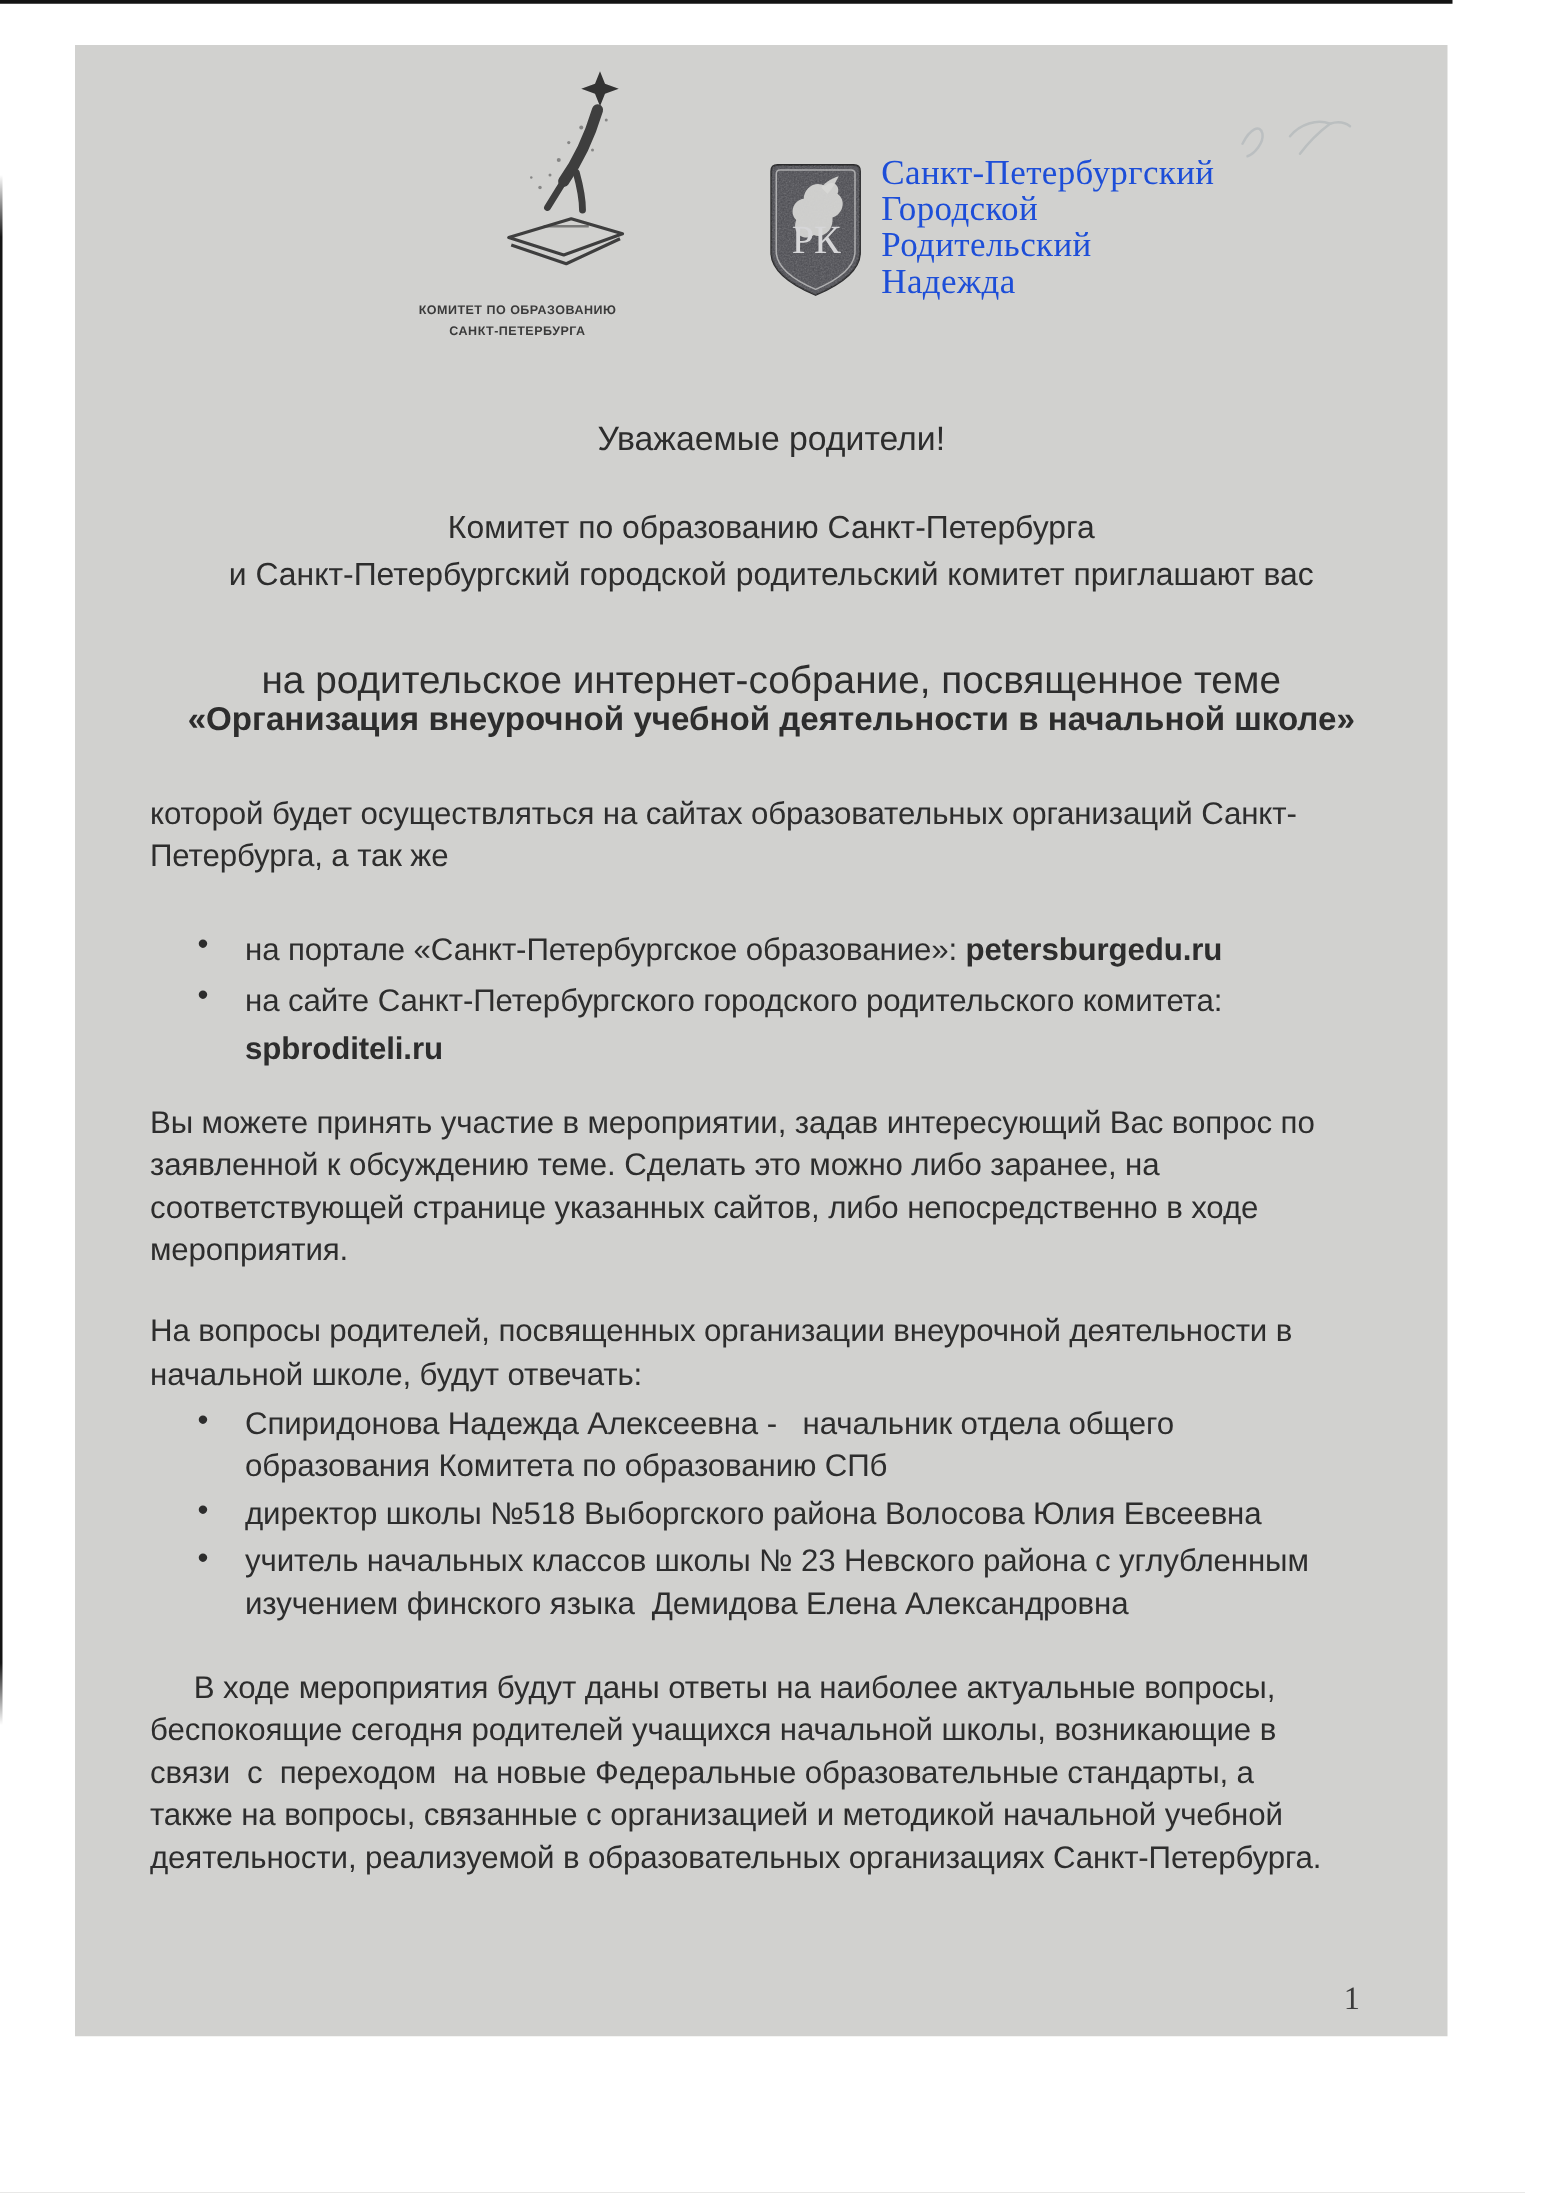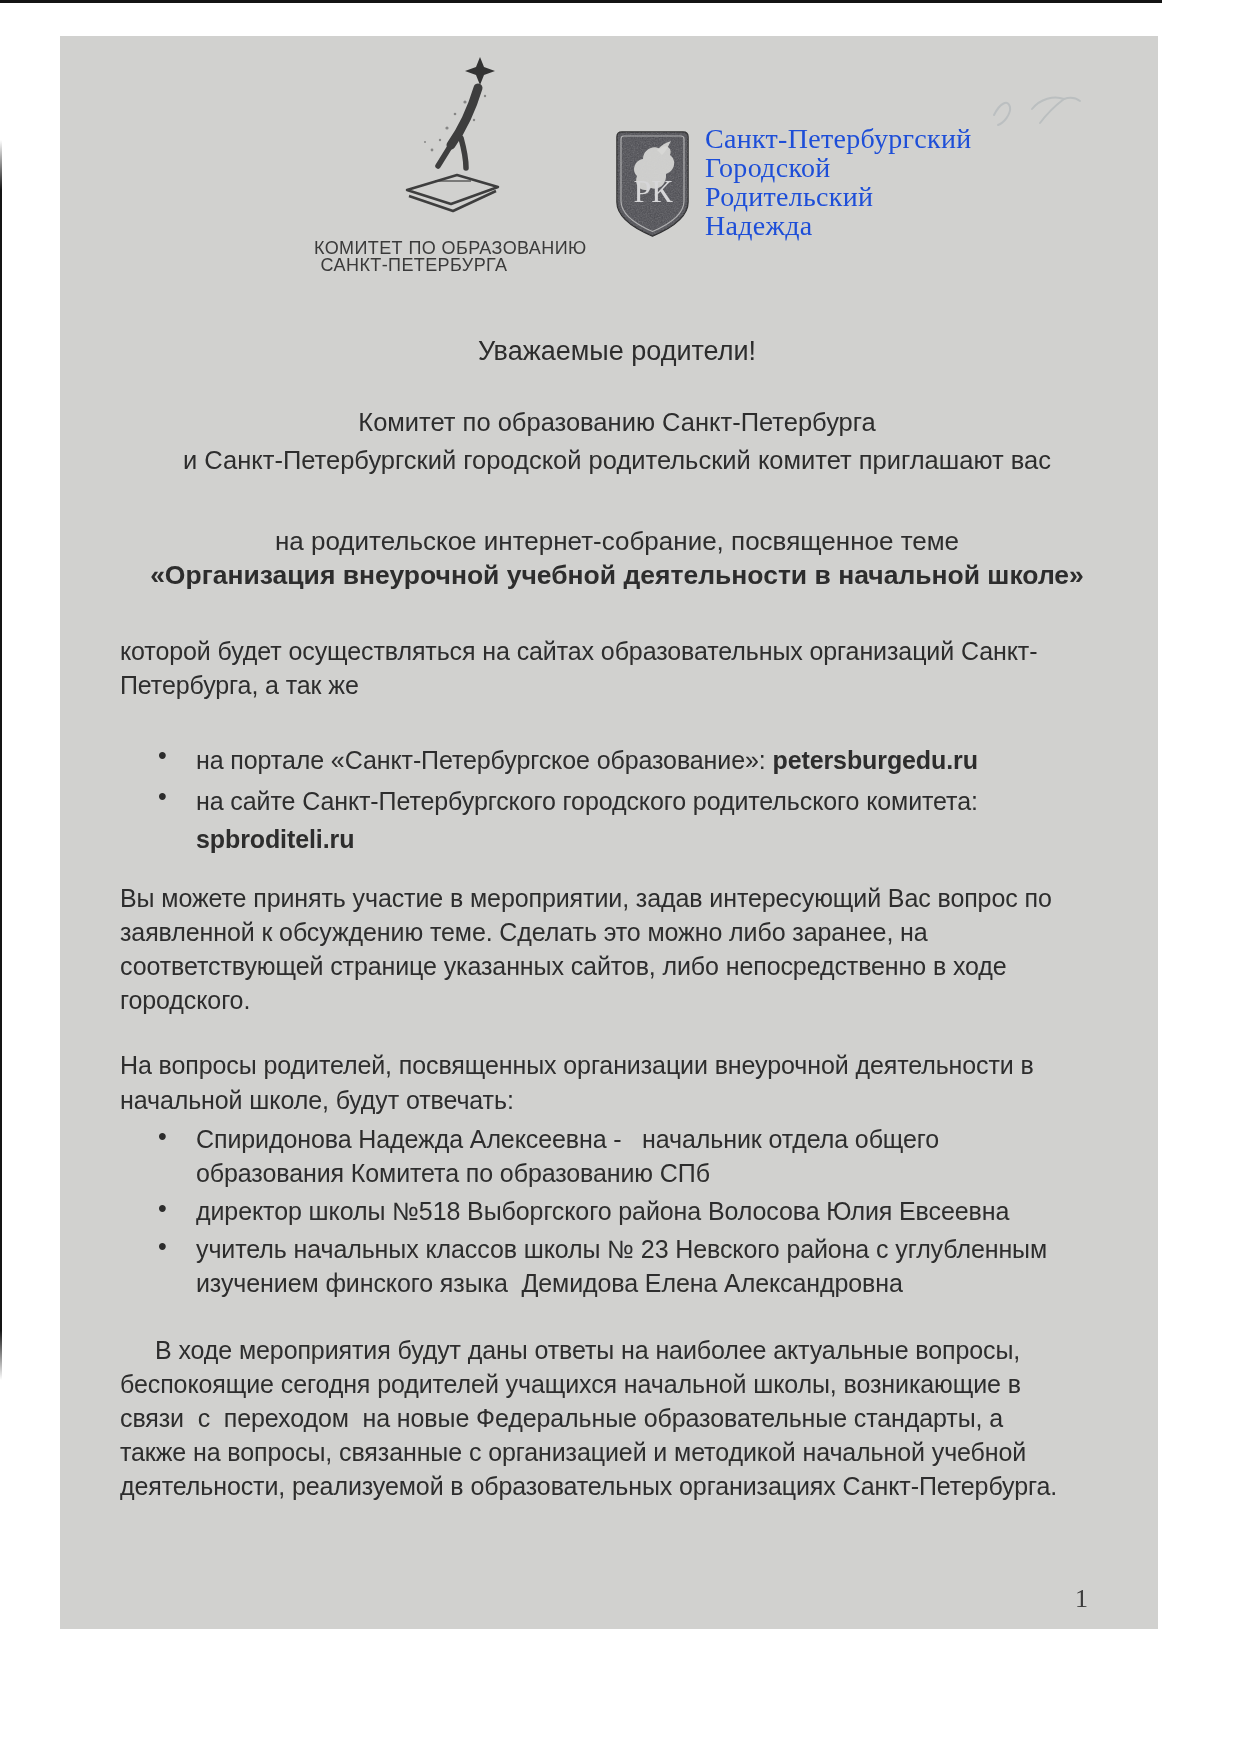--- a/index.html
+++ b/index.html
@@ -13,37 +13,37 @@
   .page{
     position:absolute;left:60px;top:36px;width:1098px;height:1593px;
     background:#d1d1cf;color:#2d2d2d;
   }
   .abs{position:absolute;}
   .line{white-space:pre;}
   .center{position:absolute;left:16px;width:1082px;text-align:center;white-space:pre;}
   .salutation{font-size:27px;}
   .intro{font-size:25.5px;}
   .datetime{font-size:31px;font-weight:bold;letter-spacing:.2px;}
-  .eventdesc{font-size:26px;}
+  .eventdesc{font-size:31px;}
   .topic{font-size:26.5px;font-weight:bold;}
   .body-block{position:absolute;left:60px;font-size:25px;letter-spacing:-.1px;}
   .lh34 .line{line-height:34px;}
   .lh35 .line{line-height:35px;}
   .indent38{padding-left:38px;}
   .indent35{padding-left:35px;}
   .li{position:relative;padding-left:76px;}
   .li .dot{position:absolute;left:38px;top:0;}
   .sites .line{line-height:38px;}
   .sites .li{margin-bottom:3px;}
   .speakers .line{line-height:34px;}
   .speakers .li{margin-bottom:4px;}
   .b{font-weight:bold;}
   .caption{
     position:absolute;left:254px;top:204px;width:200px;text-align:center;
-    font-size:18px;font-weight:normal;line-height:17px;letter-spacing:.4px;color:#3a3a3a;
+    font-size:10px;font-weight:bold;line-height:17px;letter-spacing:.4px;color:#3a3a3a;
   }
   .orgname{
     position:absolute;left:645px;top:88px;font-family:"Liberation Serif",serif;
     font-size:28px;line-height:29px;color:#1d4ed8;letter-spacing:.3px;
   }
   .pagenum{
     position:absolute;left:1015px;top:1548px;font-family:"Liberation Serif",serif;
     font-size:26px;color:#3c3c3c;
   }
 </style>
@@ -140,21 +140,21 @@
       <span class="dot">•</span>
       <div class="line">на сайте Санкт-Петербургского городского родительского комитета:</div>
       <div class="line b">spbroditeli.ru</div>
     </div>
   </div>
 
   <div class="body-block lh34" style="top:845px;">
     <div class="line">Вы можете принять участие в мероприятии, задав интересующий Вас вопрос по</div>
     <div class="line">заявленной к обсуждению теме. Сделать это можно либо заранее, на</div>
     <div class="line">соответствующей странице указанных сайтов, либо непосредственно в ходе</div>
-    <div class="line">городского.</div>
+    <div class="line">мероприятия.</div>
   </div>
 
   <div class="body-block lh35" style="top:1012px;">
     <div class="line">На вопросы родителей, посвященных организации внеурочной деятельности в</div>
     <div class="line">начальной школе, будут отвечать:</div>
   </div>
 
   <div class="body-block speakers" style="top:1086px;">
     <div class="li">
       <span class="dot">•</span>

